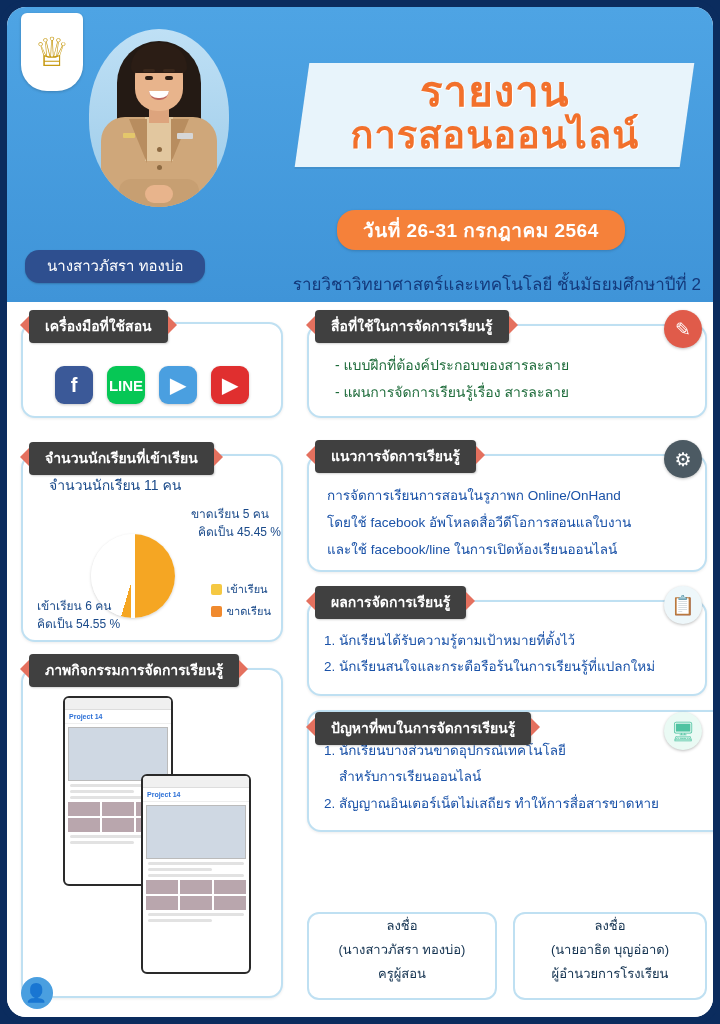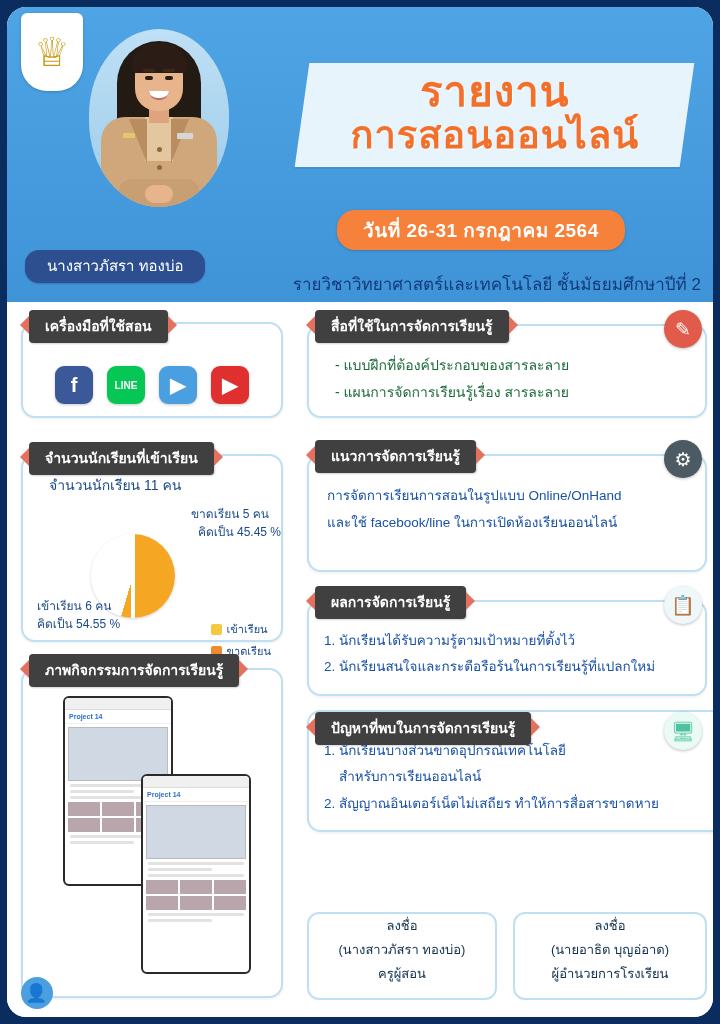--- a/index.html
+++ b/index.html
@@ -170,21 +170,21 @@
   .pie {
     position: absolute; left: 68px; top: 78px;
     width: 84px; height: 84px; border-radius: 50%;
     background: conic-gradient(#f5a623 0 54.55%, #ffffff 54.55% 100%);
     box-shadow: 0 1px 3px rgba(0,0,0,.18);
   }
   .pie-gap {
     position:absolute; left:108px; top:78px; width:4px; height:84px; background:#ffffff;
   }
   .chart-txt { position: absolute; color: #1a4a8a; font-size: 12px; }
-  .legend { position: absolute; right: 10px; top: 104px; font-size: 11px; color:#1a4a8a;margin-top:40px;}
+  .legend { position: absolute; right: 10px; top: 104px; font-size: 11px; color:#1a4a8a;}
   .legend div { display:flex; align-items:center; gap:5px; margin-bottom:4px;}
   .sw { width:11px; height:11px; border-radius:2px; display:inline-block;}
 
   .para { padding: 26px 16px 10px 18px; color:#1a52a8; font-size:13.5px; line-height:2.0;}
 
   .num-list { padding: 26px 14px 10px 30px; }
   .num-list li { color:#1a52a8; font-size:13.5px; line-height:1.95; }
 
   
   .phone {
@@ -265,21 +265,21 @@
     <div class="subject-line">รายวิชาวิทยาศาสตร์และเทคโนโลยี  ชั้นมัธยมศึกษาปีที่  2</div>
   </div>
 
   <div class="body-area">
 
     <div class="card" style="left:14px; top:20px; width:262px; height:96px;">
       <div class="social-row">
         <div class="sico" style="background:#3b5998">
           <span>f</span>
         </div>
-        <div class="sico" style="background:#06c755; font-size:10px;">
+        <div class="sico" style="background:#06c755; font-size:15px;">
           <span>LINE</span>
         </div>
         <div class="sico" style="background:#4a9fe0">
           <span>▶</span>
         </div>
         <div class="sico" style="background:#e02f2f">
           <span>▶</span>
         </div>
       </div>
     </div>
@@ -310,21 +310,22 @@
         <div>
           <span class="sw" style="background:#f08a2e"></span>
           <span>ขาดเรียน</span>
         </div>
       </div>
     </div>
     <div class="ribbon" style="left:22px; top:140px;">จำนวนนักเรียนที่เข้าเรียน</div>
 
     <div class="card" style="left:300px; top:152px; width:400px; height:118px;">
       <div class="para">
-        <div>การจัดการเรียนการสอนในรูปแบบ  Online/OnHand</div>
+        <div>การจัดการเรียนการสอนในรูภาพก  Online/OnHand</div>
+        <div>โดยใช้  facebook  อัพโหลดสื่อวีดีโอการสอนแลใบงาน</div>
         <div>และใช้  facebook/line  ในการเปิดห้องเรียนออนไลน์</div>
       </div>
     </div>
     <div class="ribbon" style="left:308px; top:138px;">แนวการจัดการเรียนรู้</div>
     <div class="round-icon" style="left:657px; top:138px; background:#4c5a63;">⚙</div>
 
     <div class="card" style="left:300px; top:298px; width:400px; height:96px;">
       <ol class="num-list">
         <li>นักเรียนได้รับความรู้ตามเป้าหมายที่ตั้งไว้</li>
         <li>นักเรียนสนใจและกระตือรือร้นในการเรียนรู้ที่แปลกใหม่</li>

